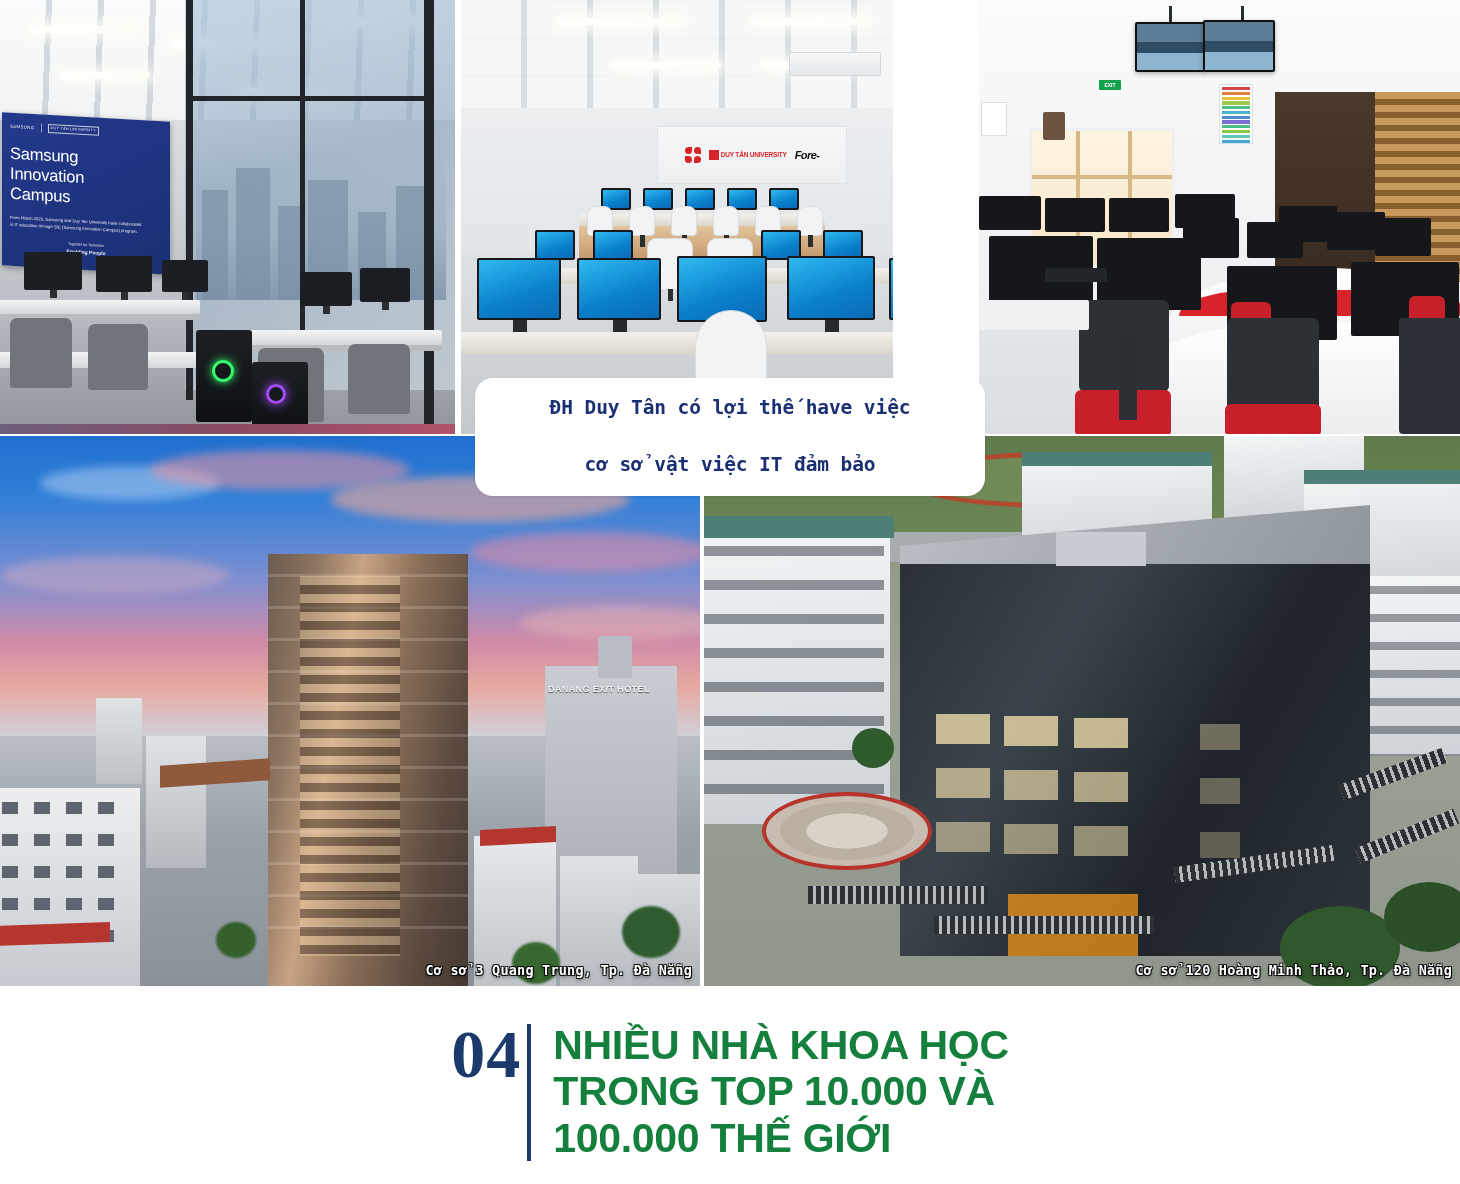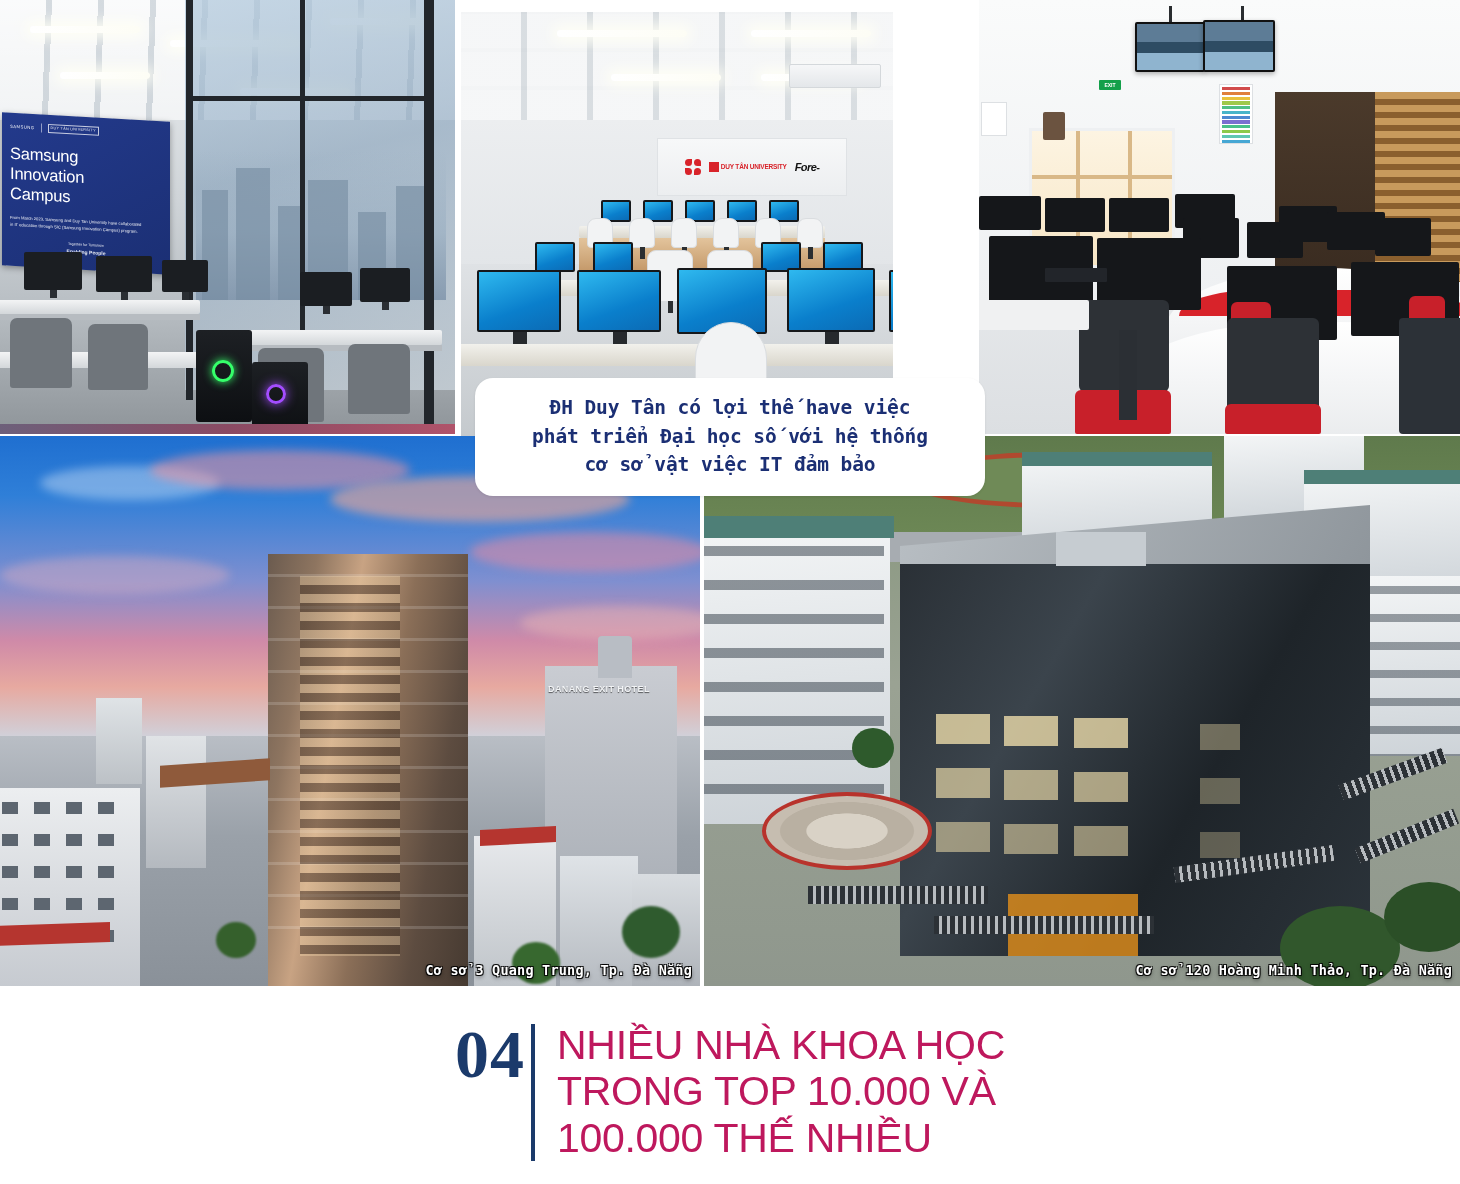--- a/index.html
+++ b/index.html
@@ -15,21 +15,21 @@
 
   .page { position: relative; width: 1460px; height: 1184px; background:#fff; }
 
   
   .collage { position: relative; width: 1460px; height: 986px; background:#fff; }
 
   .photo { position: absolute; overflow: hidden; }
 
   
   #photo-sic      { left: 0px;    top: 0px;  width: 455px; height: 434px; }
-  #photo-lab2     { left: 461px;  top: 12px;  width: 432px; height: 434px; }
+  #photo-lab2     { left: 461px;  top: 0px;  width: 432px; height: 434px; }
   #photo-lab3     { left: 979px;  top: 0px;  width: 481px; height: 434px; }
 
   
   #photo-campus3  { left: 0px;    top: 436px; width: 700px; height: 550px; }
   #photo-campus120{ left: 704px;  top: 436px; width: 756px; height: 550px; }
 
   
   .sic-bg {
     position:absolute; inset:0;
     background:
@@ -248,21 +248,21 @@
   .hl-num{
     font-family:"Liberation Serif","DejaVu Serif",serif;
     font-size:68px; font-weight:700; color:#1b3a6b; line-height:.95;
     padding-right:6px; letter-spacing:1px;
   }
   .hl-rule{
     width:4px; background:#1b3a6b; align-self:stretch; margin-right:22px; margin-top:2px;
   }
   .hl-text{
     font-family:"Liberation Sans","DejaVu Sans",sans-serif;
-    font-size:41px; font-weight:400; color:#be185d;
+    font-size:41px; font-weight:700; color:#15803d;
     line-height:1.13; letter-spacing:-.3px;
   }
   .hl-text div{ white-space:nowrap; }
 </style>
 </head>
 <body>
 
 <div class="page">
 
   <div class="collage">
@@ -624,32 +624,32 @@
       <div class="palm" style="left:148px;top:292px;width:42px;height:40px;"></div>
       <div class="palm" style="left:576px;top:470px;width:120px;height:84px;background:#31572c;"></div>
       <div class="palm" style="left:680px;top:446px;width:90px;height:70px;background:#2b4f27;"></div>
 
       <div class="caption">Cơ sở 120 Hoàng Minh Thảo, Tp. Đà Nẵng</div>
     </div>
 
     <div class="callout">
       <p>
         <span>ĐH Duy Tân có lợi thế have việc</span><br>
-        <span>phát triển Đại học số với hệ thống</span><br>
+        <br>
         <span>cơ sở vật việc IT đảm bảo</span>
       </p>
     </div>
 
   </div>
 
   <div class="headline-wrap">
     <div class="headline">
       <div class="hl-num">04</div>
       <div class="hl-rule"></div>
       <div class="hl-text">
         <div>NHIỀU NHÀ KHOA HỌC</div>
         <div>TRONG TOP 10.000 VÀ</div>
-        <div>100.000 THẾ NHIỀU</div>
+        <div>100.000 THẾ GIỚI</div>
       </div>
     </div>
   </div>
 
 </div>
 
 </body></html>

